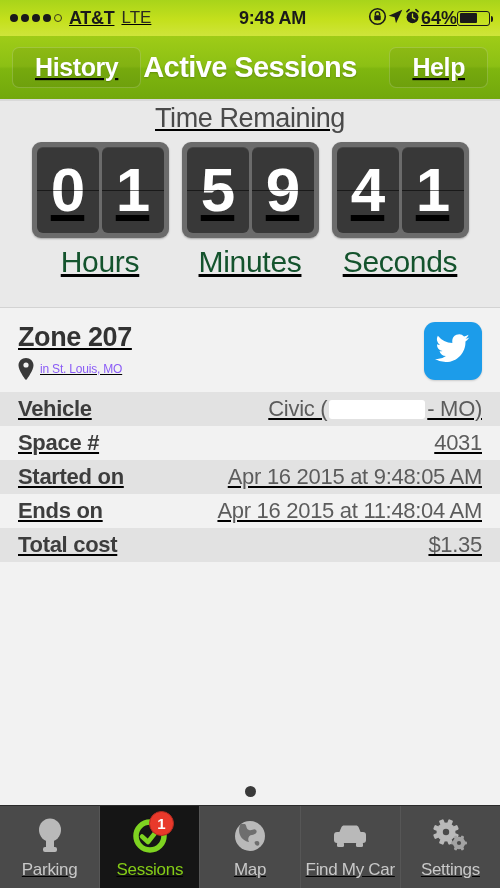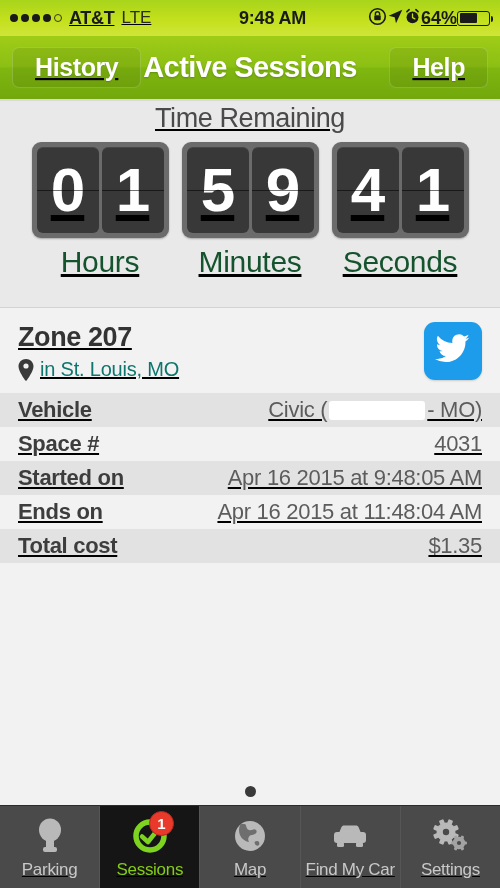--- a/index.html
+++ b/index.html
@@ -91,21 +91,21 @@
   }
   .unit-label { font-size:30px; color:#14532d; margin-top:7px; letter-spacing:-0.3px; }
 
   
   .content { flex:1 1 auto; background:#f2f2f2; position:relative; overflow:hidden; }
   .zone-head { display:flex; align-items:flex-start; padding:14px 18px 10px 18px; }
   .zone-text { flex:1; }
   .zone-title { font-size:27px; font-weight:bold; color:#333; letter-spacing:-0.4px; }
   .zone-sub { display:flex; align-items:center; gap:6px; margin-top:5px; }
   .pin { width:16px; height:22px; flex:0 0 16px; }
-  .zone-city { font-size:20px; color:#0f766e; letter-spacing:-0.2px; }
+  .zone-city { font-size:12px; color:#8b5cf6; letter-spacing:-0.2px; }
   .twitter-btn {
     width:58px; height:58px; border-radius:11px;
     background:#1c9cea; display:flex; align-items:center; justify-content:center;
     box-shadow:0 1px 2px rgba(0,0,0,0.16); cursor:pointer; flex:0 0 58px;
   }
 
   .rows { margin-top:2px; }
   .row {
     display:flex; align-items:center; justify-content:space-between;
     height:34px; padding:0 18px;

